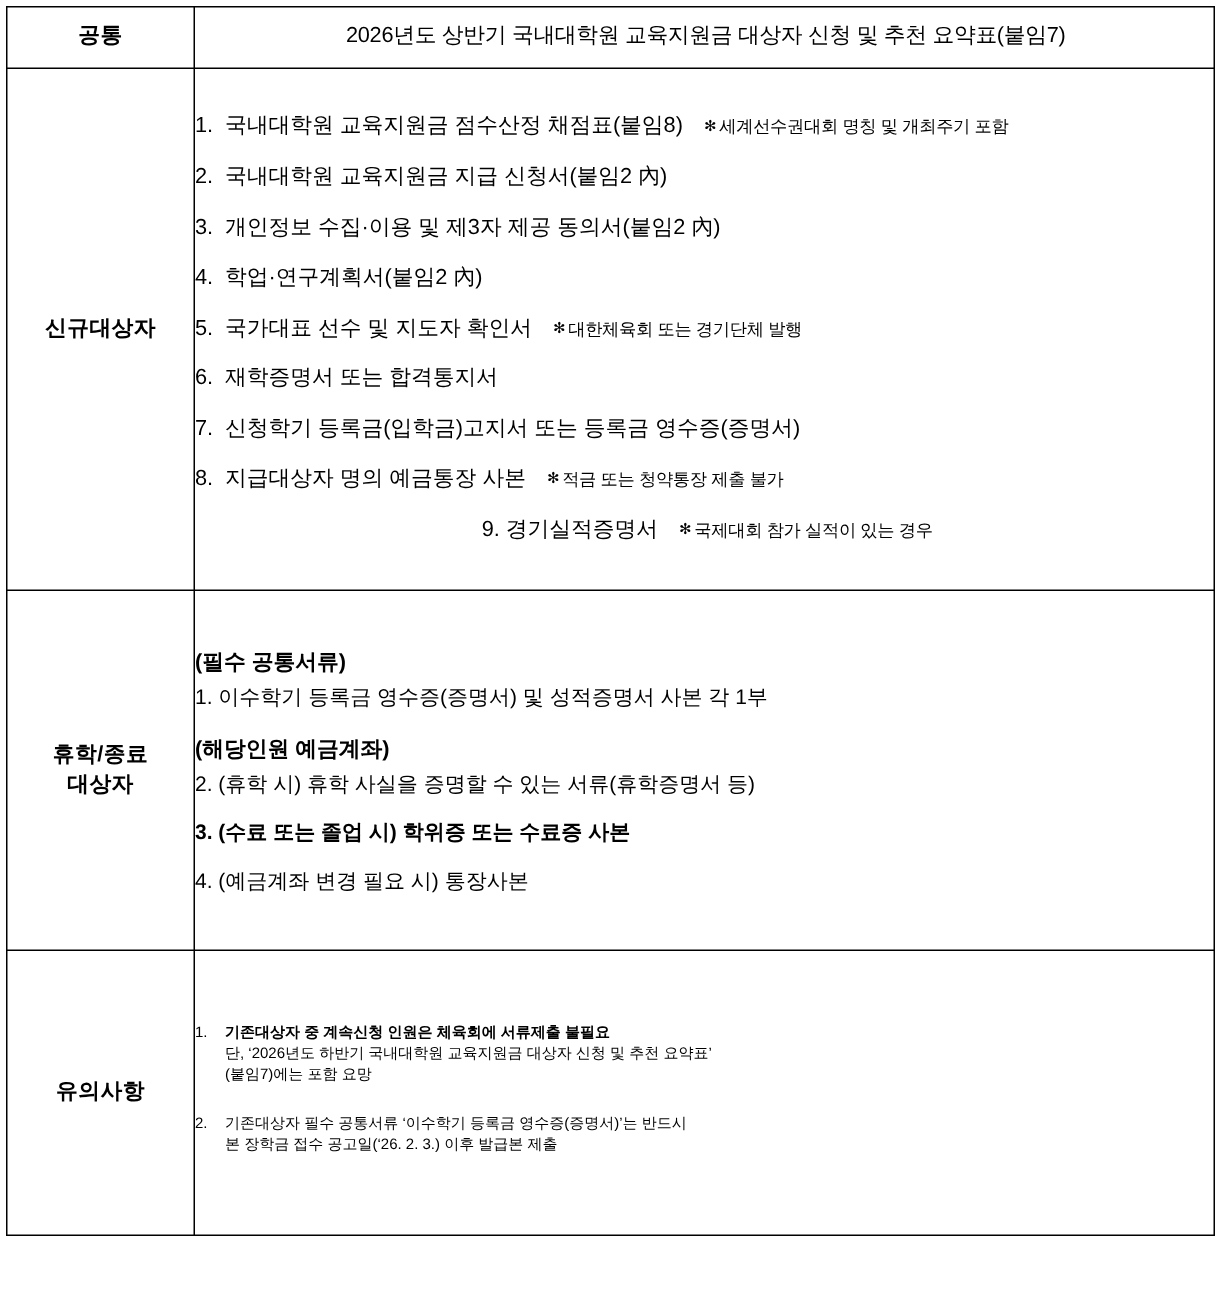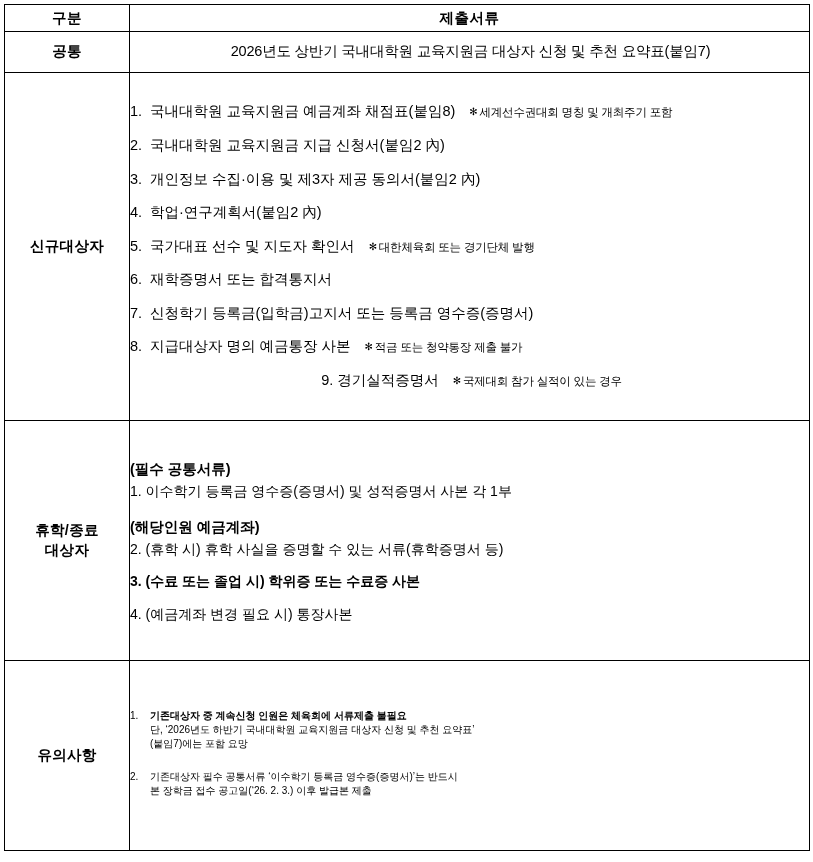--- a/index.html
+++ b/index.html
@@ -117,36 +117,32 @@
 </head>
 <body>
 
 <div class="doc">
   <table class="doc-table">
     <colgroup>
       <col class="col-label">
       <col class="col-body">
     </colgroup>
     <tbody>
-      <tr>
-        <th class="head-cell">구분</th>
-        <th class="head-cell">제출서류</th>
-      </tr>
 
       <tr class="row-common">
         <td class="label-cell">공통</td>
         <td class="body-cell">2026년도 상반기 국내대학원 교육지원금 대상자 신청 및 추천 요약표(붙임7)</td>
       </tr>
 
       <tr class="row-new">
         <td class="label-cell">신규대상자</td>
         <td class="body-cell">
           <ol class="items">
             <li>
-              <span class="num">1.</span><span>국내대학원 교육지원금 예금계좌 채점표(붙임8)</span><span class="note"><span class="ast">✻</span><span>세계선수권대회 명칭 및 개최주기 포함</span></span>
+              <span class="num">1.</span><span>국내대학원 교육지원금 점수산정 채점표(붙임8)</span><span class="note"><span class="ast">✻</span><span>세계선수권대회 명칭 및 개최주기 포함</span></span>
             </li>
             <li>
               <span class="num">2.</span><span>국내대학원 교육지원금 지급 신청서(붙임2 內)</span>
             </li>
             <li>
               <span class="num">3.</span><span>개인정보 수집·이용 및 제3자 제공 동의서(붙임2 內)</span>
             </li>
             <li>
               <span class="num">4.</span><span>학업·연구계획서(붙임2 內)</span>
             </li>

